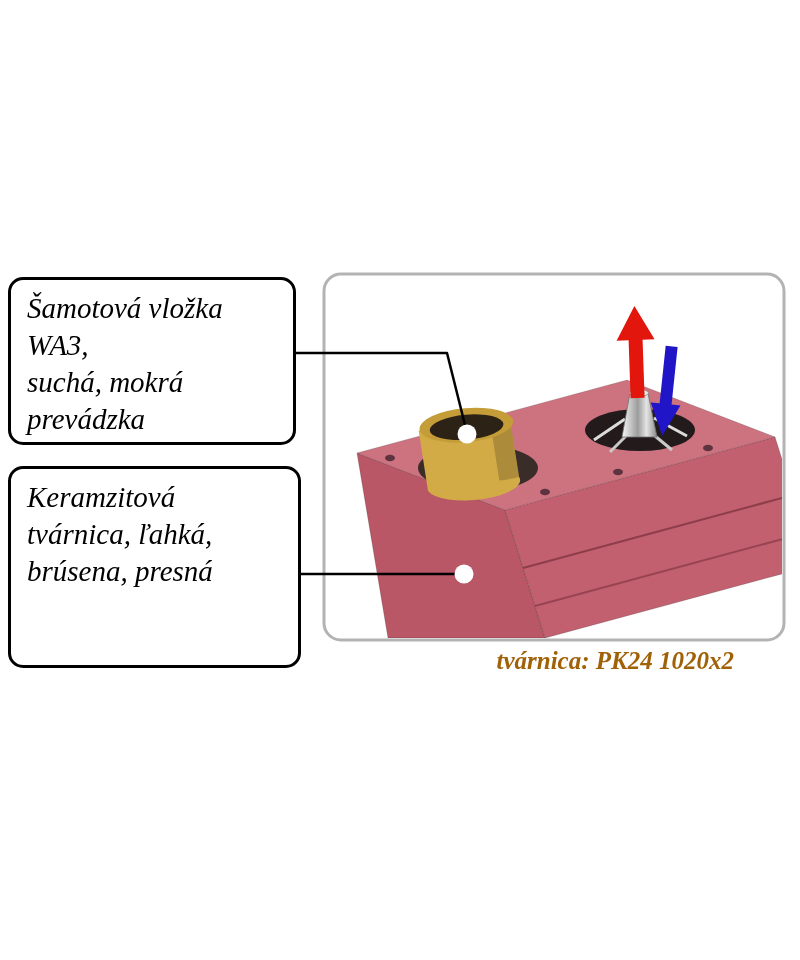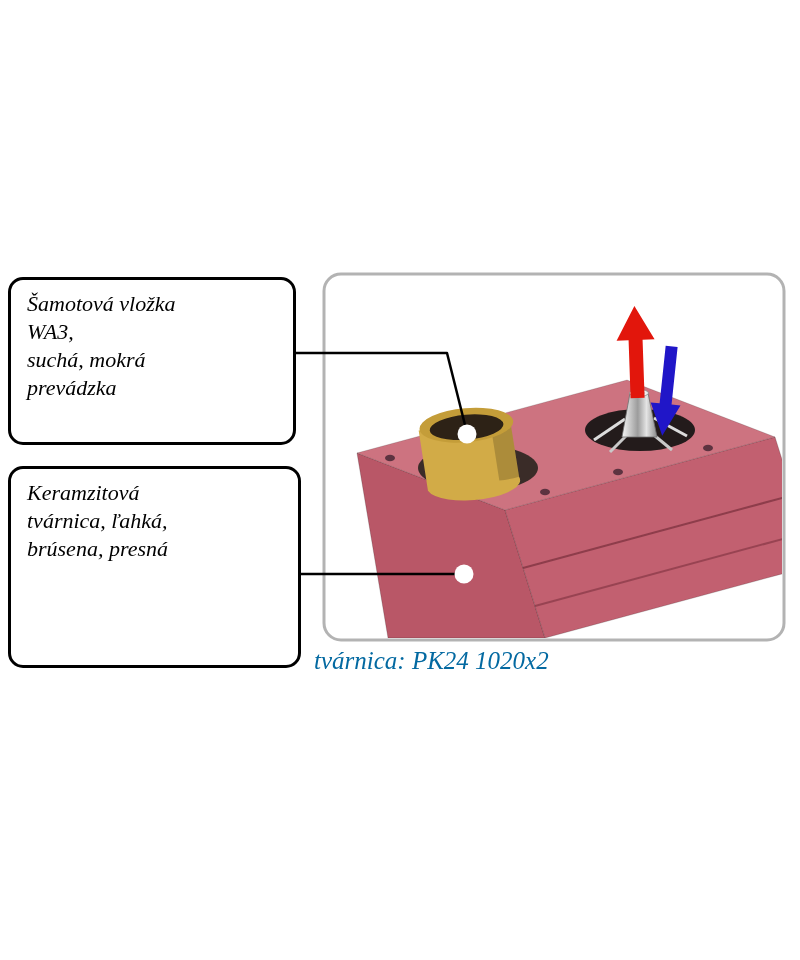--- a/index.html
+++ b/index.html
@@ -27,35 +27,35 @@
     box-sizing: border-box;
     background: #ffffff;
     border: 3px solid #000000;
     border-radius: 15px;
     padding: 10px 10px 8px 16px;
   }
   .callout-1 { left: 8px;  top: 277px; width: 288px; height: 168px; }
   .callout-2 { left: 8px;  top: 466px; width: 293px; height: 202px; }
   .callout-text {
     font-style: italic;
-    font-size: 22px;
+    font-size: 29px;
     line-height: 1.28;
     color: #000000;
     white-space: pre-line;
   }
   .caption {
     position: absolute;
     left: 314px;
     top: 647px;
     width: 420px;
-    text-align: left;
+    text-align: right;
     font-style: italic;
-    font-weight: normal;
+    font-weight: bold;
     font-size: 25px;
-    color: #0369a1;
+    color: #a16207;
   }
 </style>
 </head>
 <body>
 
 <div class="stage">
 
   <svg class="canvas" viewBox="0 0 800 960" aria-hidden="true">
     <defs>
       <linearGradient id="metalGrad" x1="0" y1="0" x2="1" y2="0">

